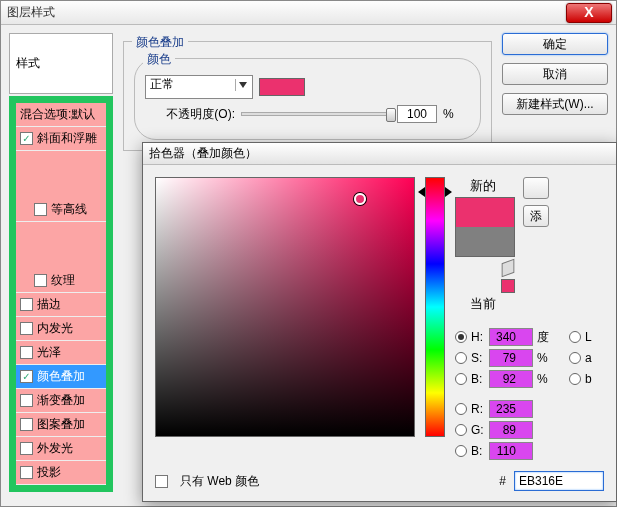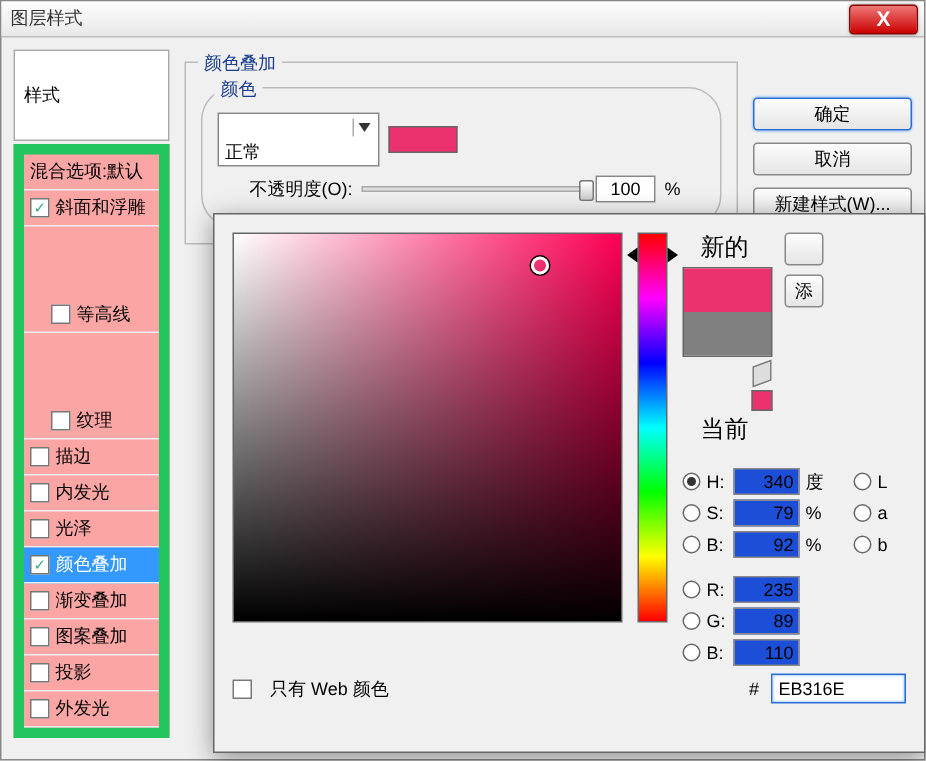--- a/index.html
+++ b/index.html
@@ -23,32 +23,32 @@
   .styles-list .li.sel { background: #3399ff; color: #fff; }
   .chk { width: 13px; height: 13px; border: 1px solid #777; background: #fff; margin-right: 4px; display: inline-flex; align-items: center; justify-content: center; font-size: 10px; color: #3a7; }
   .chk.on::after { content: "✓"; }
 
   
   .center-panel { flex: 1; position: relative; }
   .groupbox { border: 1px solid #bbb; padding: 10px 10px 10px 10px; position: relative; margin-top: 8px; }
   .groupbox > .legend { position: absolute; top: -8px; left: 8px; background: #f0f0f0; padding: 0 4px; color: #1a3e8b; }
   .row { display: flex; align-items: center; gap: 6px; margin: 6px 0; }
   .label-r { width: 90px; text-align: right; }
-  .select { width: 108px; height: 36px; background: #fff; border: 1px solid #888; position: relative; display: flex; align-items: flex-end; padding: 0 4px; }
+  .select { width: 108px; height: 24px; background: #fff; border: 1px solid #888; position: relative; display: flex; align-items: flex-start; padding: 0 4px; }
   .select .caret { position: absolute; right: 3px; top: 3px; width: 14px; height: 12px; border-left: 1px solid #aaa; display: flex; align-items: center; justify-content: center; }
   .caret svg { width: 8px; height: 6px; }
   .swatch-lg { width: 46px; height: 18px; border: 1px solid #666; background: #eb316e; }
   .slider-track { width: 150px; height: 4px; background: #ddd; border: 1px solid #aaa; position: relative; }
   .slider-thumb { position: absolute; right: -6px; top: -5px; width: 10px; height: 14px; background: linear-gradient(#fff,#ccc); border: 1px solid #777; border-radius: 2px; }
   .num-input { width: 40px; height: 18px; border: 1px solid #888; background: #fff; text-align: center; line-height: 16px; }
 
   
   .right-panel { width: 106px; display: flex; flex-direction: column; gap: 8px; }
   .btn { height: 22px; background: linear-gradient(#fdfdfd,#e5e5e5); border: 1px solid #888; border-radius: 3px; text-align: center; line-height: 20px; }
-  .btn.primary { border: 1px solid #2a6cd4; box-shadow: 0 0 2px #6af; margin-top: 32px; }
+  .btn.primary { border: 1px solid #2a6cd4; box-shadow: 0 0 2px #6af; }
   .preview-row { display: flex; align-items: center; gap: 4px; margin-top: 19px; }
 
   
   .dialog-picker { position: absolute; left: 142px; top: 142px; width: 475px; height: 360px; background: #f0f0f0; border: 1px solid #666; box-shadow: 0 4px 16px rgba(0,0,0,.4); }
   .titlebar-picker { height: 22px; background: linear-gradient(#fff,#e4e4e4); border-bottom: 1px solid #bbb; display: flex; align-items: center; padding-left: 6px; }
   .picker-body { padding: 12px; display: flex; gap: 10px; position: relative; height: calc(100% - 22px); }
 
   .sv-area { width: 260px; height: 260px; border: 1px solid #666; position: relative;
     background:
       linear-gradient(to top, #000, rgba(0,0,0,0)),
@@ -61,33 +61,33 @@
       #ff0000 0%, #ff00ff 16.6%, #0000ff 33.3%, #00ffff 50%,
       #00ff00 66.6%, #ffff00 83.3%, #ff0000 100%);
     position: relative;
   }
   .hue-arrow-l, .hue-arrow-r { position: absolute; width: 0; height: 0; border-top: 5px solid transparent; border-bottom: 5px solid transparent; }
   .hue-arrow-l { left: -8px; border-right: 7px solid #000; }
   .hue-arrow-r { right: -8px; border-left: 7px solid #000; }
 
   .picker-right { display: flex; flex-direction: column; gap: 4px; align-items: flex-start; }
   .newcur { display: flex; flex-direction: column; align-items: center; }
-  .newcur .lbl { font-size: 16px; margin: 0 4px 2px 0; }
+  .newcur .lbl { font-size: 13px; margin: 0 4px 2px 0; }
   .newcur-box { width: 60px; height: 60px; border: 1px solid #666; display: flex; flex-direction: column; }
   .newcur-box .half { flex: 1; }
   .cube { width: 14px; height: 14px; position: relative; margin-left: 8px; display:inline-block; }
   .cube::before { content:""; position:absolute; inset:0; border:1px solid #777; background:#ddd; transform: skewY(-20deg) scaleX(.9); }
   .sm-swatch { width: 14px; height: 14px; border: 1px solid #666; background: #eb316e; margin-left: 0; }
 
   .fields { margin-top: 6px; }
   .field-row { display: flex; align-items: center; gap: 4px; margin: 3px 0; }
   .radio { width: 12px; height: 12px; border: 1px solid #666; border-radius: 50%; background: #fff; display: inline-flex; align-items: center; justify-content: center; }
   .radio.on::after { content:""; width:6px; height:6px; background:#333; border-radius:50%; }
   .field-lbl { width: 14px; }
-  .field-in { width: 44px; height: 18px; border: 1px solid #888; background: #1d4ed8; text-align: right; padding-right: 3px; line-height: 16px; }
+  .field-in { width: 44px; height: 18px; border: 1px solid #888; background: #d946ef; text-align: right; padding-right: 16px; line-height: 16px; }
   .unit { width: 16px; }
 
   .hex-row { position: absolute; left: 12px; bottom: 10px; display: flex; align-items: center; gap: 8px; width: calc(100% - 24px); }
   .hex-in { width: 90px; height: 20px; border: 1px solid #2a6cd4; background: #fff; padding: 0 4px; color: #000; line-height: 18px; box-shadow: 0 0 2px #6af inset; }
   .picker-btns { height: 22px; min-width: 10px; background: linear-gradient(#fdfdfd,#e5e5e5); border: 1px solid #888; border-radius: 3px; padding: 0 6px; line-height: 20px; }
 
   .stack-col { display:flex; flex-direction:column; gap:6px; }
 </style>
 </head>
 <body>
@@ -138,25 +138,25 @@
             <div class="li">
               <span class="chk"></span>
               <span>渐变叠加</span>
             </div>
             <div class="li">
               <span class="chk"></span>
               <span>图案叠加</span>
             </div>
             <div class="li">
               <span class="chk"></span>
+              <span>外发光</span>
+            </div>
+            <div class="li">
+              <span class="chk"></span>
               <span>投影</span>
-            </div>
-            <div class="li">
-              <span class="chk"></span>
-              <span>外发光</span>
             </div>
           </div>
       </div>
     </div>
 
     <div class="center-panel">
       <div class="groupbox">
         <span class="legend">颜色叠加</span>
         <div class="groupbox" style="margin-top:6px;border-radius:22px;">
           <span class="legend">颜色</span>
@@ -189,20 +189,23 @@
       <div class="btn">新建样式(W)...</div>
       <div class="preview-row">
         <span class="chk on"></span>
         <span>预览(V)</span>
       </div>
     </div>
   </div>
 </div>
 
 <div class="dialog-picker">
+  <div class="titlebar-picker">
+    <span>拾色器（叠加颜色）</span>
+  </div>
   <div class="picker-body">
     <div class="sv-area">
       <div class="sv-cursor" id="sv-cursor" style="left: 79%; top: 8%;"></div>
     </div>
     <div class="hue-strip">
       <div class="hue-arrow-l" id="hue-al" style="top: calc(5.5% - 5px);"></div>
       <div class="hue-arrow-r" id="hue-ar" style="top: calc(5.5% - 5px);"></div>
     </div>
 
     <div class="picker-right">

